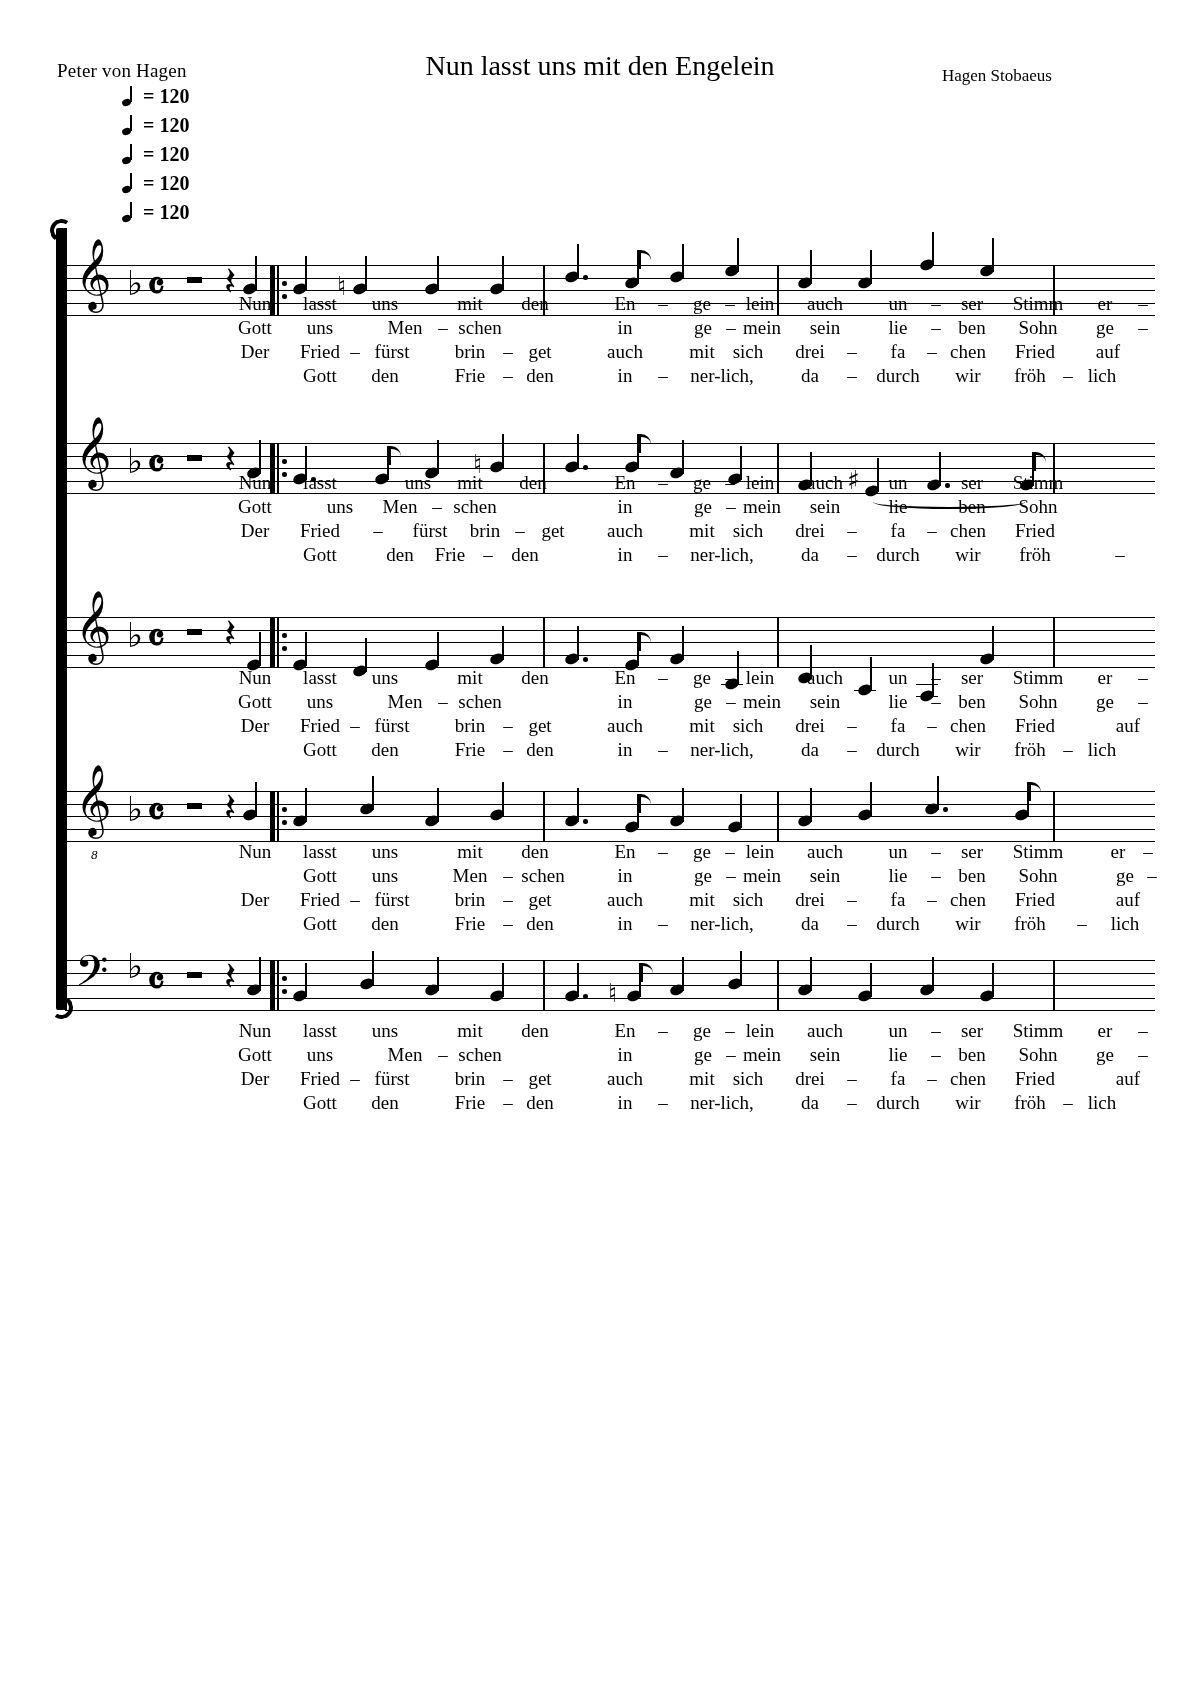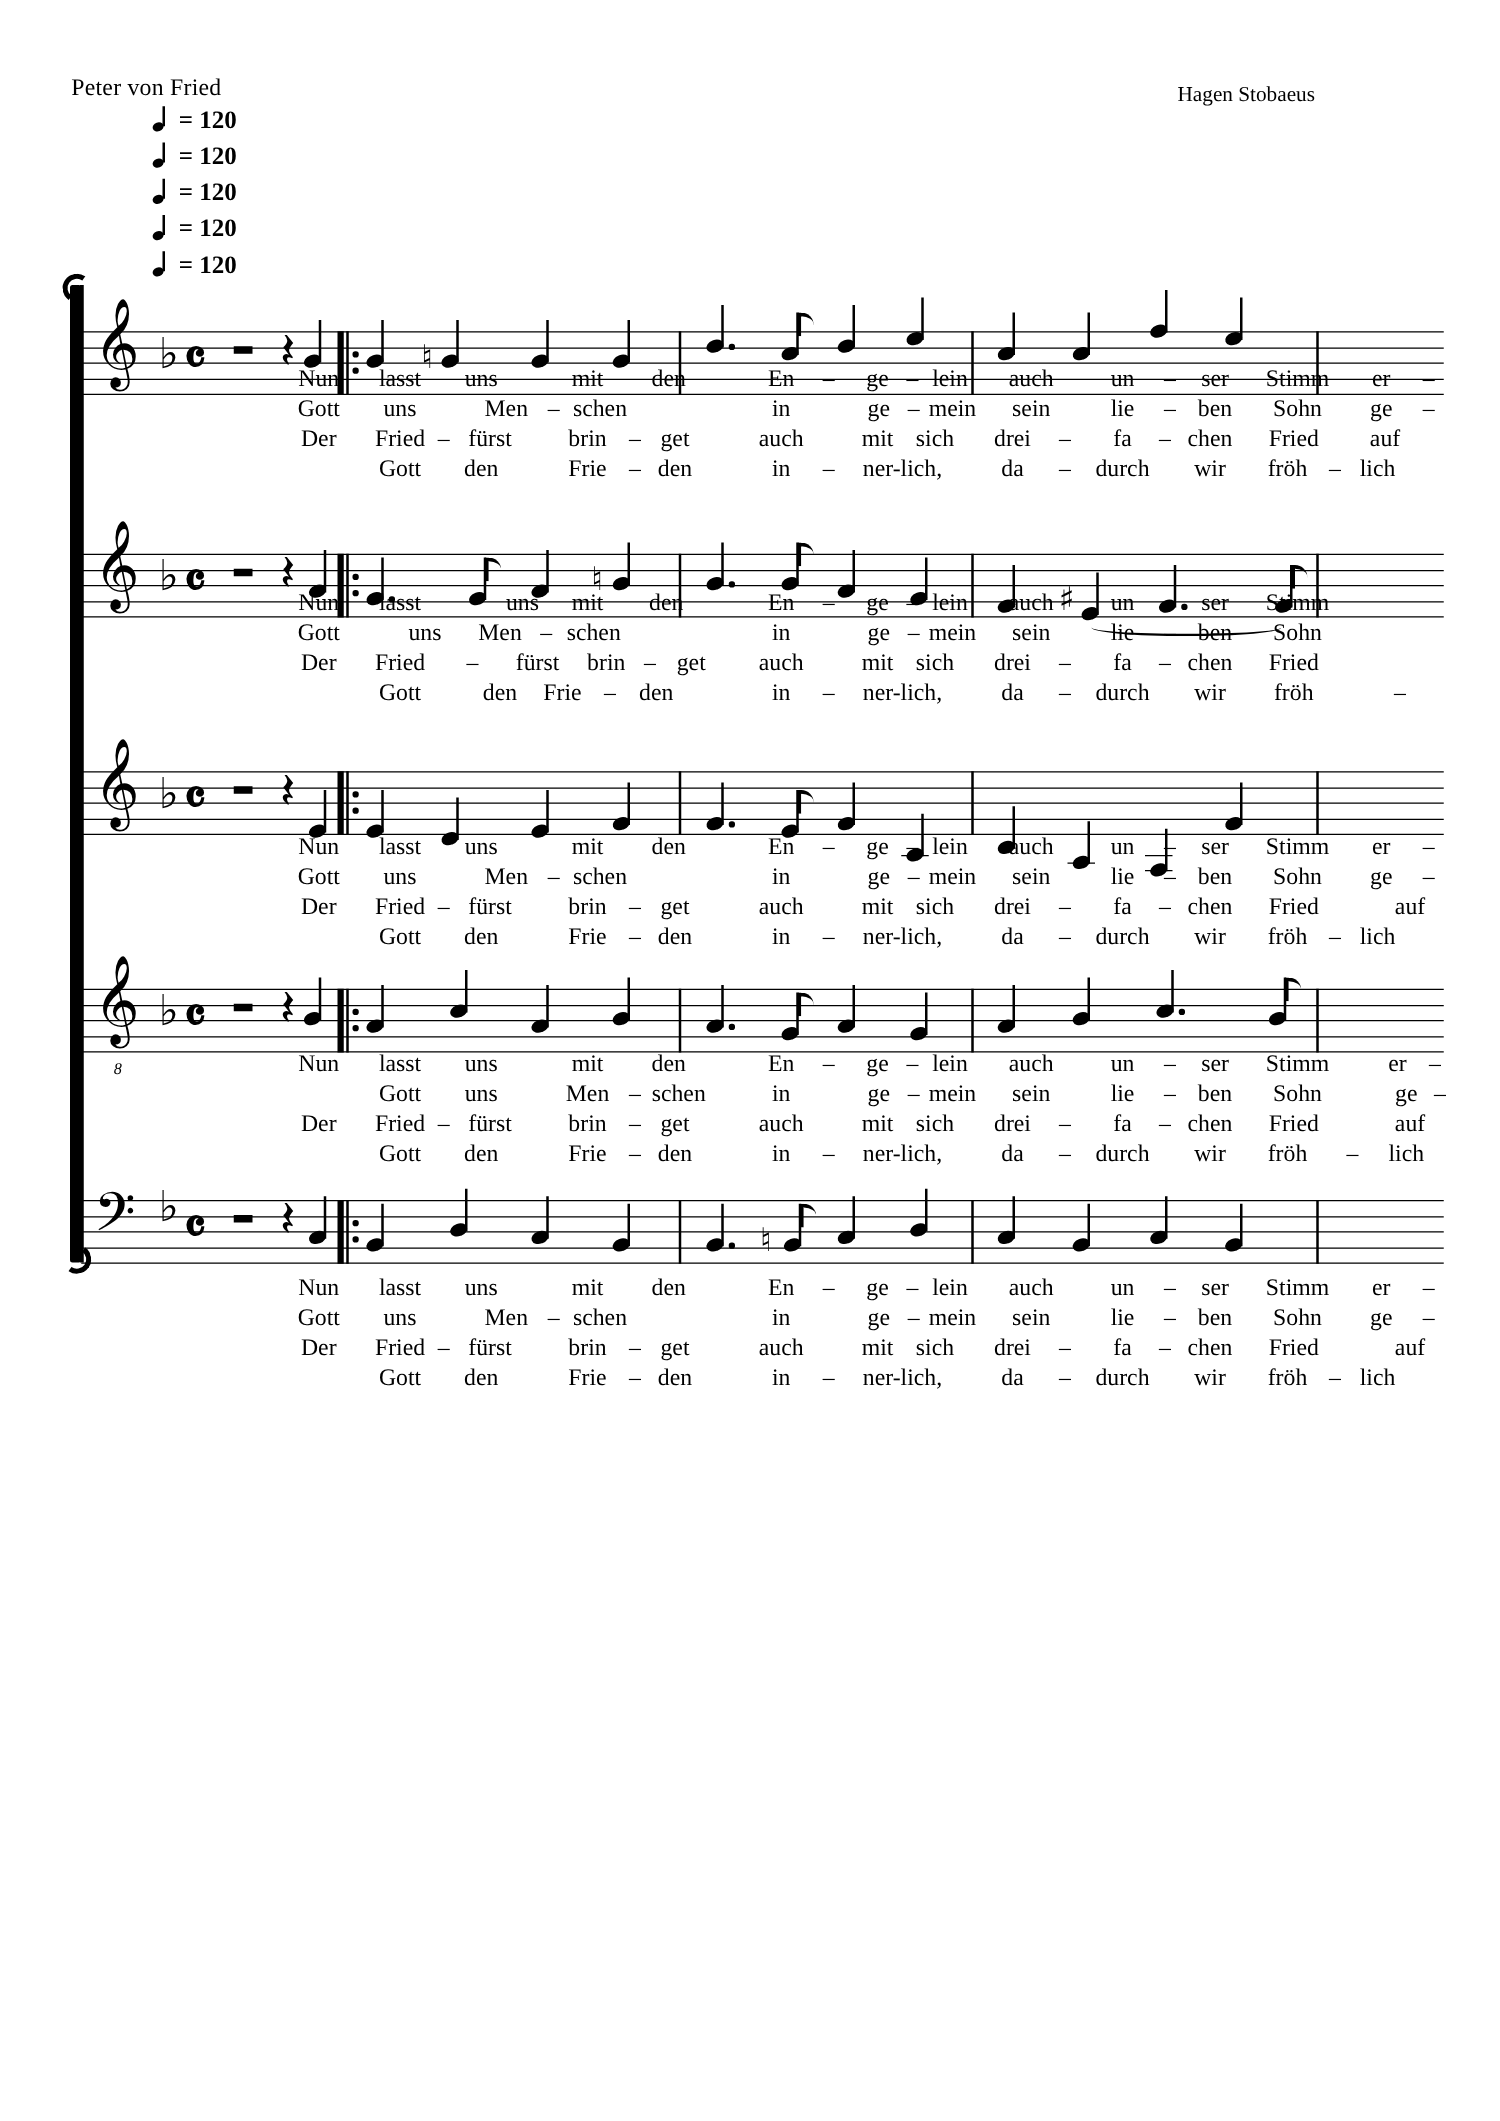--- a/index.html
+++ b/index.html
@@ -238,21 +238,22 @@
     position: absolute;
     white-space: nowrap;
     transform: translateX(-50%);
   }
 </style>
 </head>
 <body>
 
 <div class="page">
 
-  <div class="composer-left">Peter von Fried</div>
+  <div class="composer-left">Peter von Hagen</div>
+  <div class="work-title">Nun lasst uns mit den Engelein</div>
   <div class="composer-right">Hagen Stobaeus</div>
 
   <div class="tempo" style="top:85px">
     <span class="notehead"></span><span class="eq">= 120</span>
   </div>
   <div class="tempo" style="top:114px">
     <span class="notehead"></span><span class="eq">= 120</span>
   </div>
   <div class="tempo" style="top:143px">
     <span class="notehead"></span><span class="eq">= 120</span>

